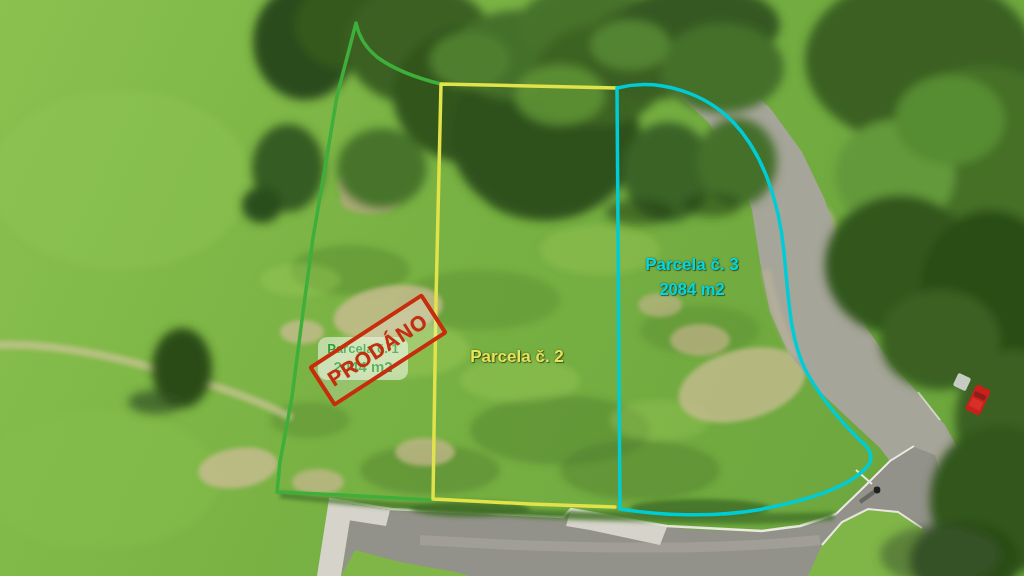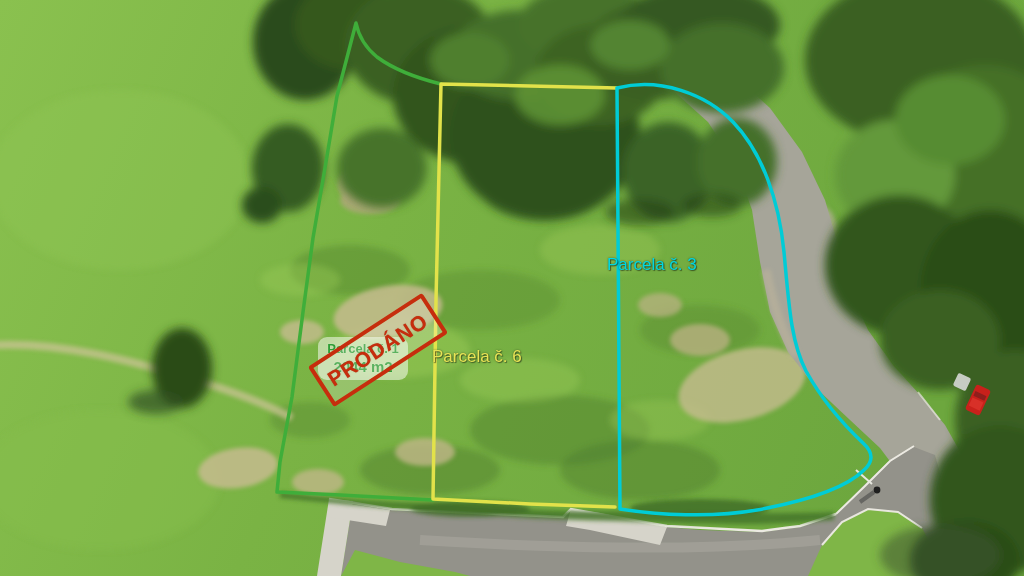--- a/index.html
+++ b/index.html
@@ -4,21 +4,21 @@
 <style>
   html,body{margin:0;padding:0;background:#222;}
   .stage{
     position:relative;width:1024px;height:576px;overflow:hidden;
     background:#74ad40;
     font-family:"Liberation Sans", sans-serif;
   }
   .stage svg{position:absolute;left:0;top:0;display:block;}
   .overlay{position:absolute;left:0;top:0;width:100%;height:100%;pointer-events:none;}
   .parcel-label{
-    position:absolute;text-align:left;font-weight:normal;
+    position:absolute;text-align:center;font-weight:bold;
     text-shadow:0 0 2px rgba(0,0,0,.5), 1px 1px 1px rgba(0,0,0,.45);
     line-height:25px;font-size:17px;white-space:nowrap;
   }
   .parcel-label .area{font-size:16.5px;}
   .label-2{left:432px;top:344px;width:170px;}
   .label-3{left:607px;top:252px;width:170px;}
   .label-1-box{
     position:absolute;left:318px;top:337px;width:86px;
     background:rgba(246,250,240,.55);border-radius:9px;
     text-align:center;font-weight:bold;padding:3px 2px 4px 2px;
@@ -184,21 +184,22 @@
 
   <div class="overlay">
     <div class="label-1-box" style="color: rgb(47, 158, 54);">
       <div class="name">Parcela č. 1</div>
       <div class="area">2044 m2</div>
     </div>
 
     <div class="stamp" style="color: rgb(198, 45, 13);">PRODÁNO</div>
 
     <div class="parcel-label label-2" style="color: rgb(232, 228, 85);">
-      <div class="name">Parcela č. 6</div>
+      <div class="name">Parcela č. 2</div>
     </div>
 
     <div class="parcel-label label-3" style="color: rgb(0, 216, 226);">
       <div class="name">Parcela č. 3</div>
+      <div class="area">2084 m2</div>
     </div>
   </div>
 
 </div>
 
 </body></html>

